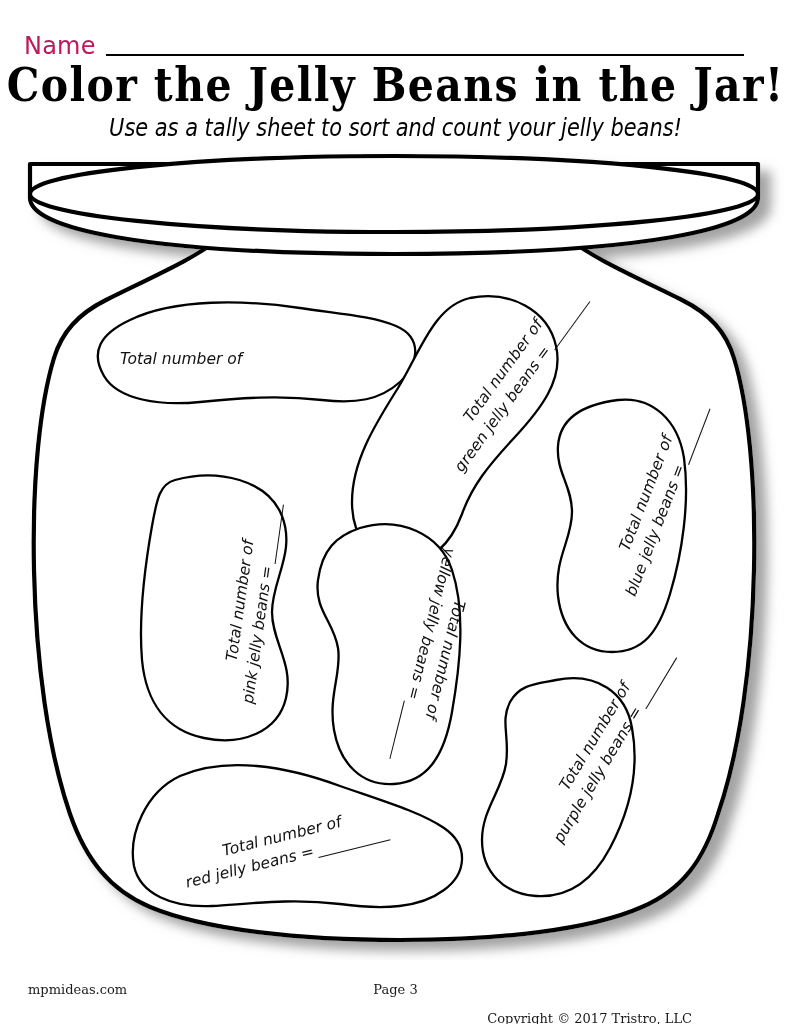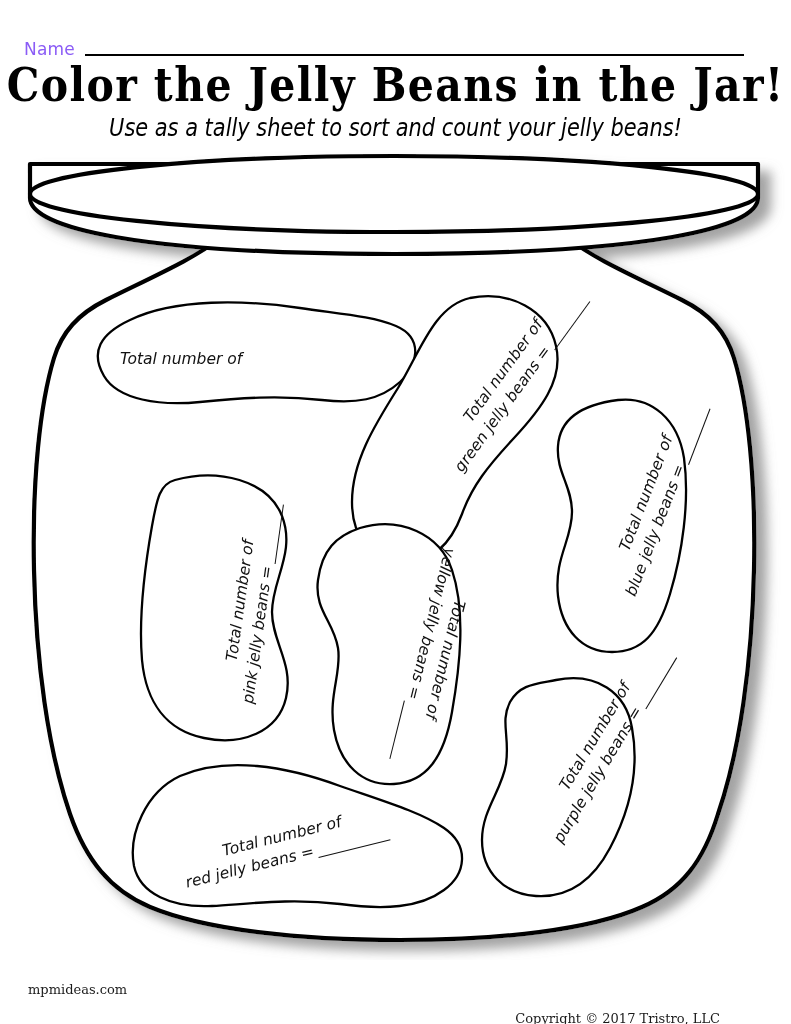--- a/index.html
+++ b/index.html
@@ -20,22 +20,22 @@
     position: absolute;
     left: 24px;
     top: 26px;
     width: 720px;
     height: 34px;
     display: flex;
     align-items: flex-end;
   }
   #name-label {
     font-family: "DejaVu Sans", sans-serif;
-    font-size: 17px;
-    color: #8b5cf6;
+    font-size: 24px;
+    color: #be185d;
     line-height: 1;
     padding-bottom: 2px;
     letter-spacing: 0.2px;
   }
   #name-rule {
     flex: 1;
     border-bottom: 2.2px solid #000;
     margin-left: 10px;
     margin-bottom: 4px;
     height: 1px;
@@ -115,21 +115,20 @@
   
   #page-footer {
     position: absolute;
     left: 0;
     bottom: 22px;
     width: 720px;
     height: 20px;
     font-family: "DejaVu Serif", serif;
     font-size: 13px;
     color: #1a1a1a;
-    padding-left: 28px;
   }
   #footer-site    { position: absolute; left: 28px;  top: 0; }
   #footer-page    { position: absolute; left: 0; top: 0; width: 791px; text-align: center; }
   #footer-copy    { position: absolute; right: 28px; top: 0; margin-top: 29px; }
 </style>
 </head>
 <body>
 
 <div id="name-row">
   <span id="name-label">Name</span>
@@ -288,14 +287,15 @@
   <div class="bean-label" id="label-red">
     <div>Total number of</div>
     <div>
       <span>red jelly beans =</span><span class="blank"></span>
     </div>
   </div>
 </div>
 
 <div id="page-footer">
   <span id="footer-site">mpmideas.com</span>
+  <span id="footer-page">Page 3</span>
   <span id="footer-copy">Copyright © 2017 Tristro, LLC</span>
 </div>
 
 </body></html>

